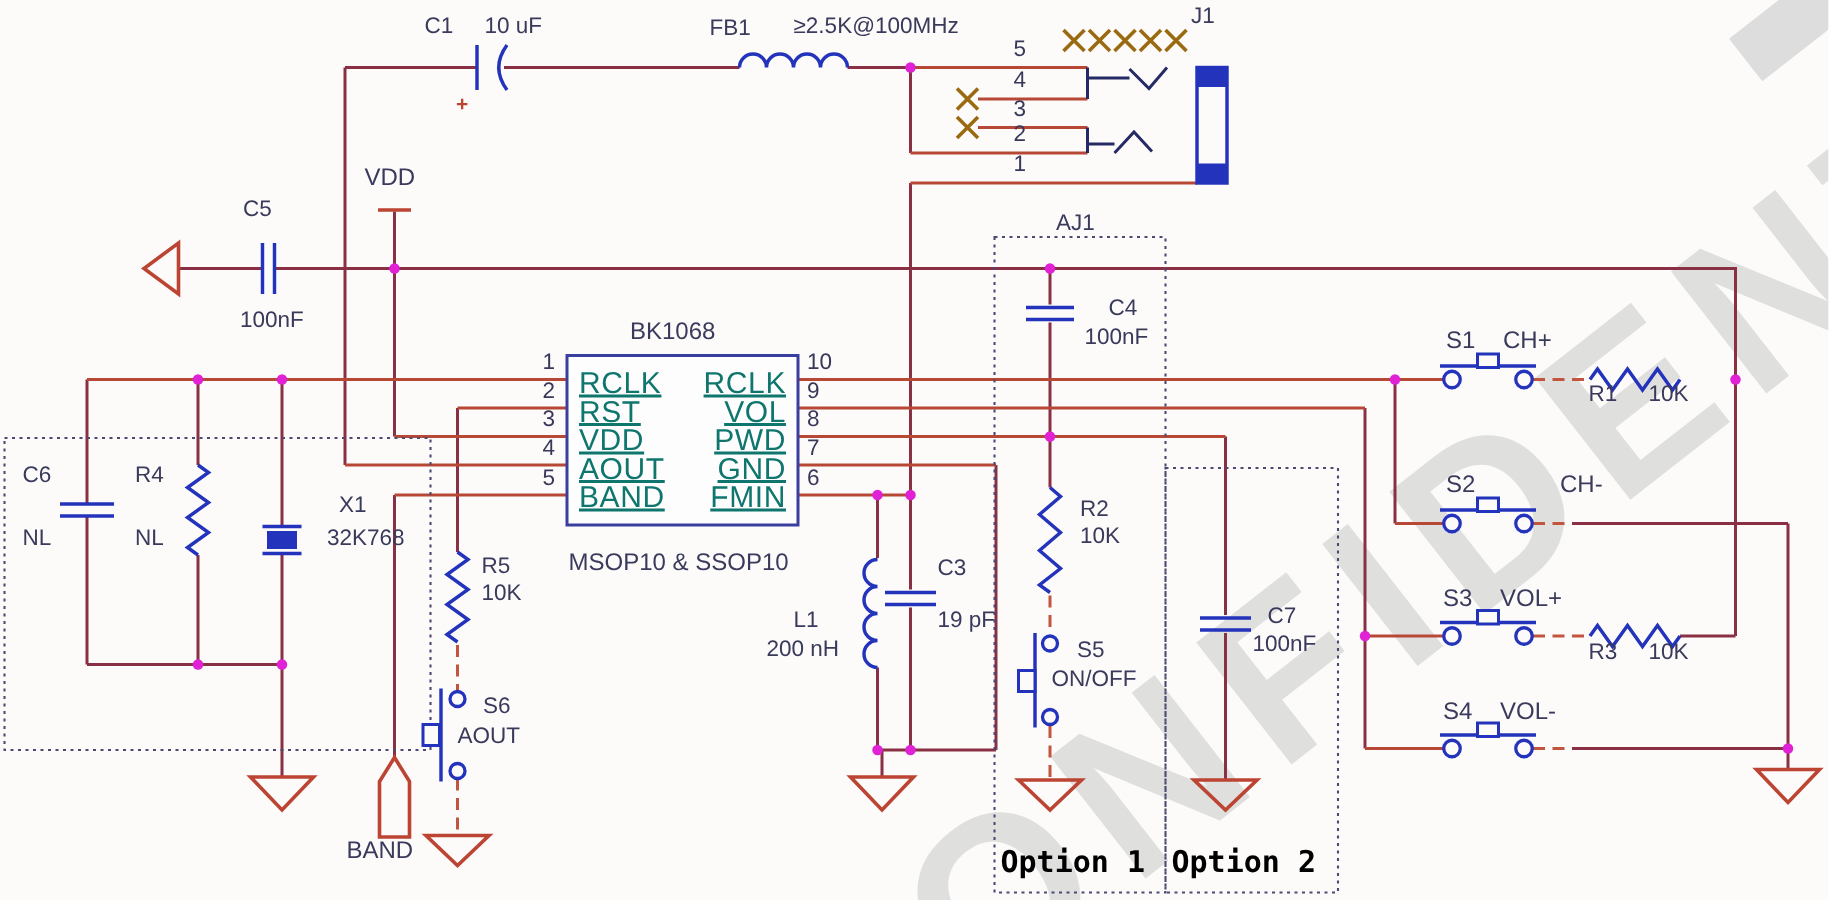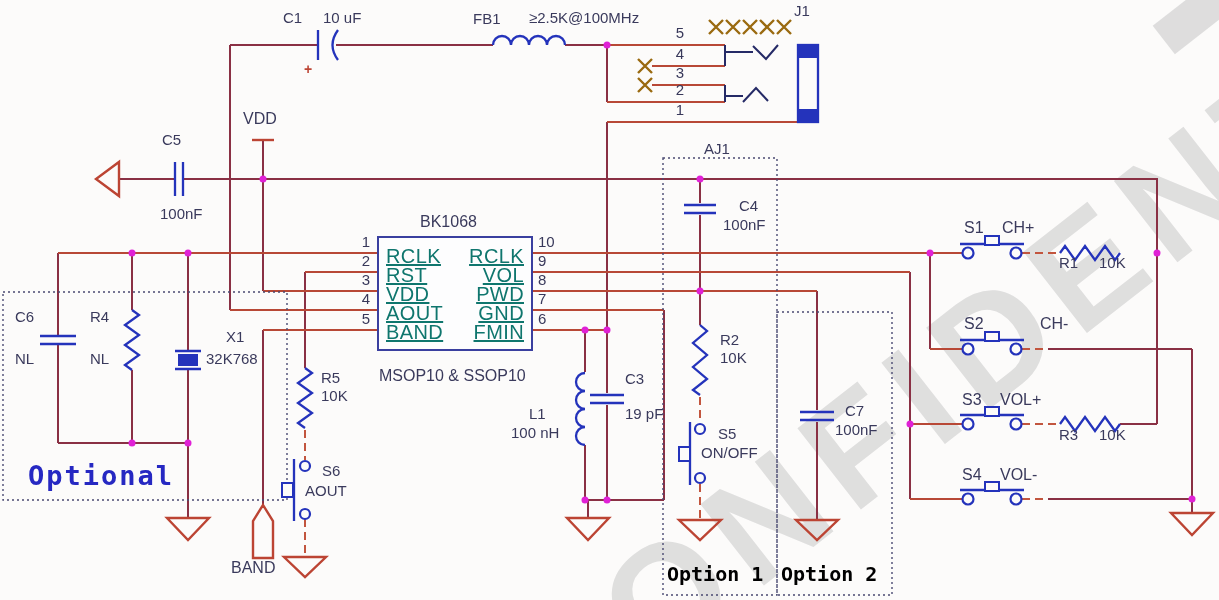--- a/index.html
+++ b/index.html
@@ -172,35 +172,34 @@
   <div class="lbl pname ra" style="left:440px;top:265px;width:84px">VOL</div>
   <div class="lbl pname ra" style="left:440px;top:284px;width:84px">PWD</div>
   <div class="lbl pname ra" style="left:440px;top:303px;width:84px">GND</div>
   <div class="lbl pname ra" style="left:440px;top:322px;width:84px">FMIN</div>
   <div class="lbl pnum" style="left:538px;top:234px">10</div>
   <div class="lbl pnum" style="left:538px;top:253px">9</div>
   <div class="lbl pnum" style="left:538px;top:272px">8</div>
   <div class="lbl pnum" style="left:538px;top:291px">7</div>
   <div class="lbl pnum" style="left:538px;top:311px">6</div>
 
-  <div class="lbl monoL" style="left:28px;top:460px">Optional</div>
   <div class="lbl" style="left:15px;top:309px">C6</div>
   <div class="lbl" style="left:15px;top:351px">NL</div>
   <div class="lbl" style="left:90px;top:309px">R4</div>
   <div class="lbl" style="left:90px;top:351px">NL</div>
   <div class="lbl" style="left:226px;top:329px">X1</div>
-  <div class="lbl" style="left:206px;top:351px">32K768</div>
+  <div class="lbl" style="left:218px;top:351px">32K768</div>
   <div class="lbl" style="left:321px;top:370px">R5</div>
   <div class="lbl" style="left:321px;top:388px">10K</div>
   <div class="lbl" style="left:322px;top:463px">S6</div>
   <div class="lbl" style="left:305px;top:483px">AOUT</div>
   <div class="lbl b16" style="left:231px;top:560px">BAND</div>
 
   <div class="lbl" style="left:529px;top:406px">L1</div>
-  <div class="lbl" style="left:511px;top:425px">100 nH</div>
+  <div class="lbl" style="left:511px;top:425px">200 nH</div>
   <div class="lbl" style="left:625px;top:371px">C3</div>
   <div class="lbl" style="left:625px;top:406px">19 pF</div>
 
   <div class="lbl" style="left:704px;top:141px">AJ1</div>
   <div class="lbl" style="left:739px;top:198px">C4</div>
   <div class="lbl" style="left:723px;top:217px">100nF</div>
   <div class="lbl" style="left:720px;top:332px">R2</div>
   <div class="lbl" style="left:720px;top:350px">10K</div>
   <div class="lbl" style="left:718px;top:426px">S5</div>
   <div class="lbl" style="left:701px;top:445px">ON/OFF</div>

